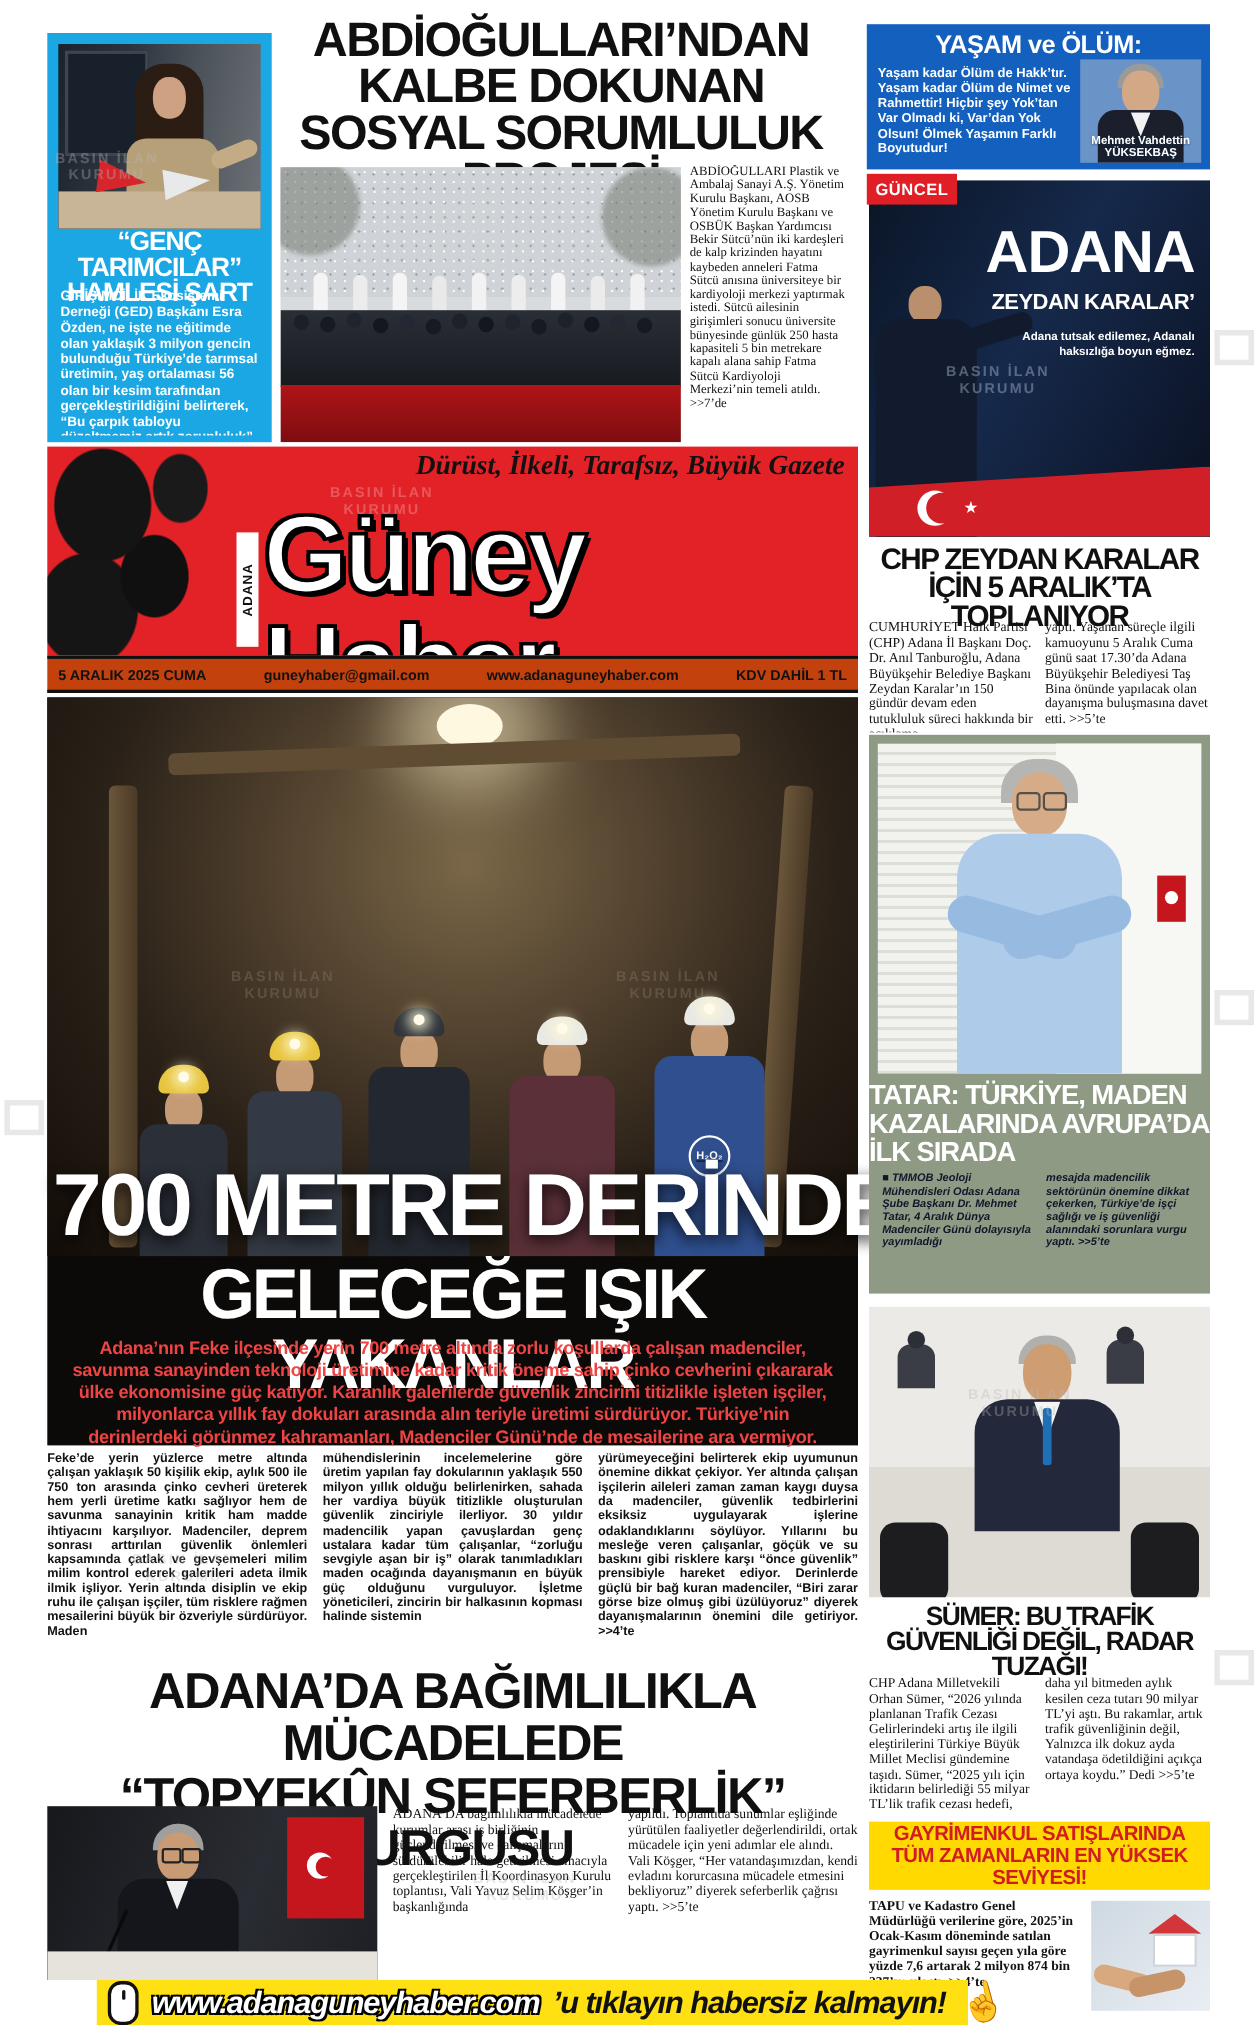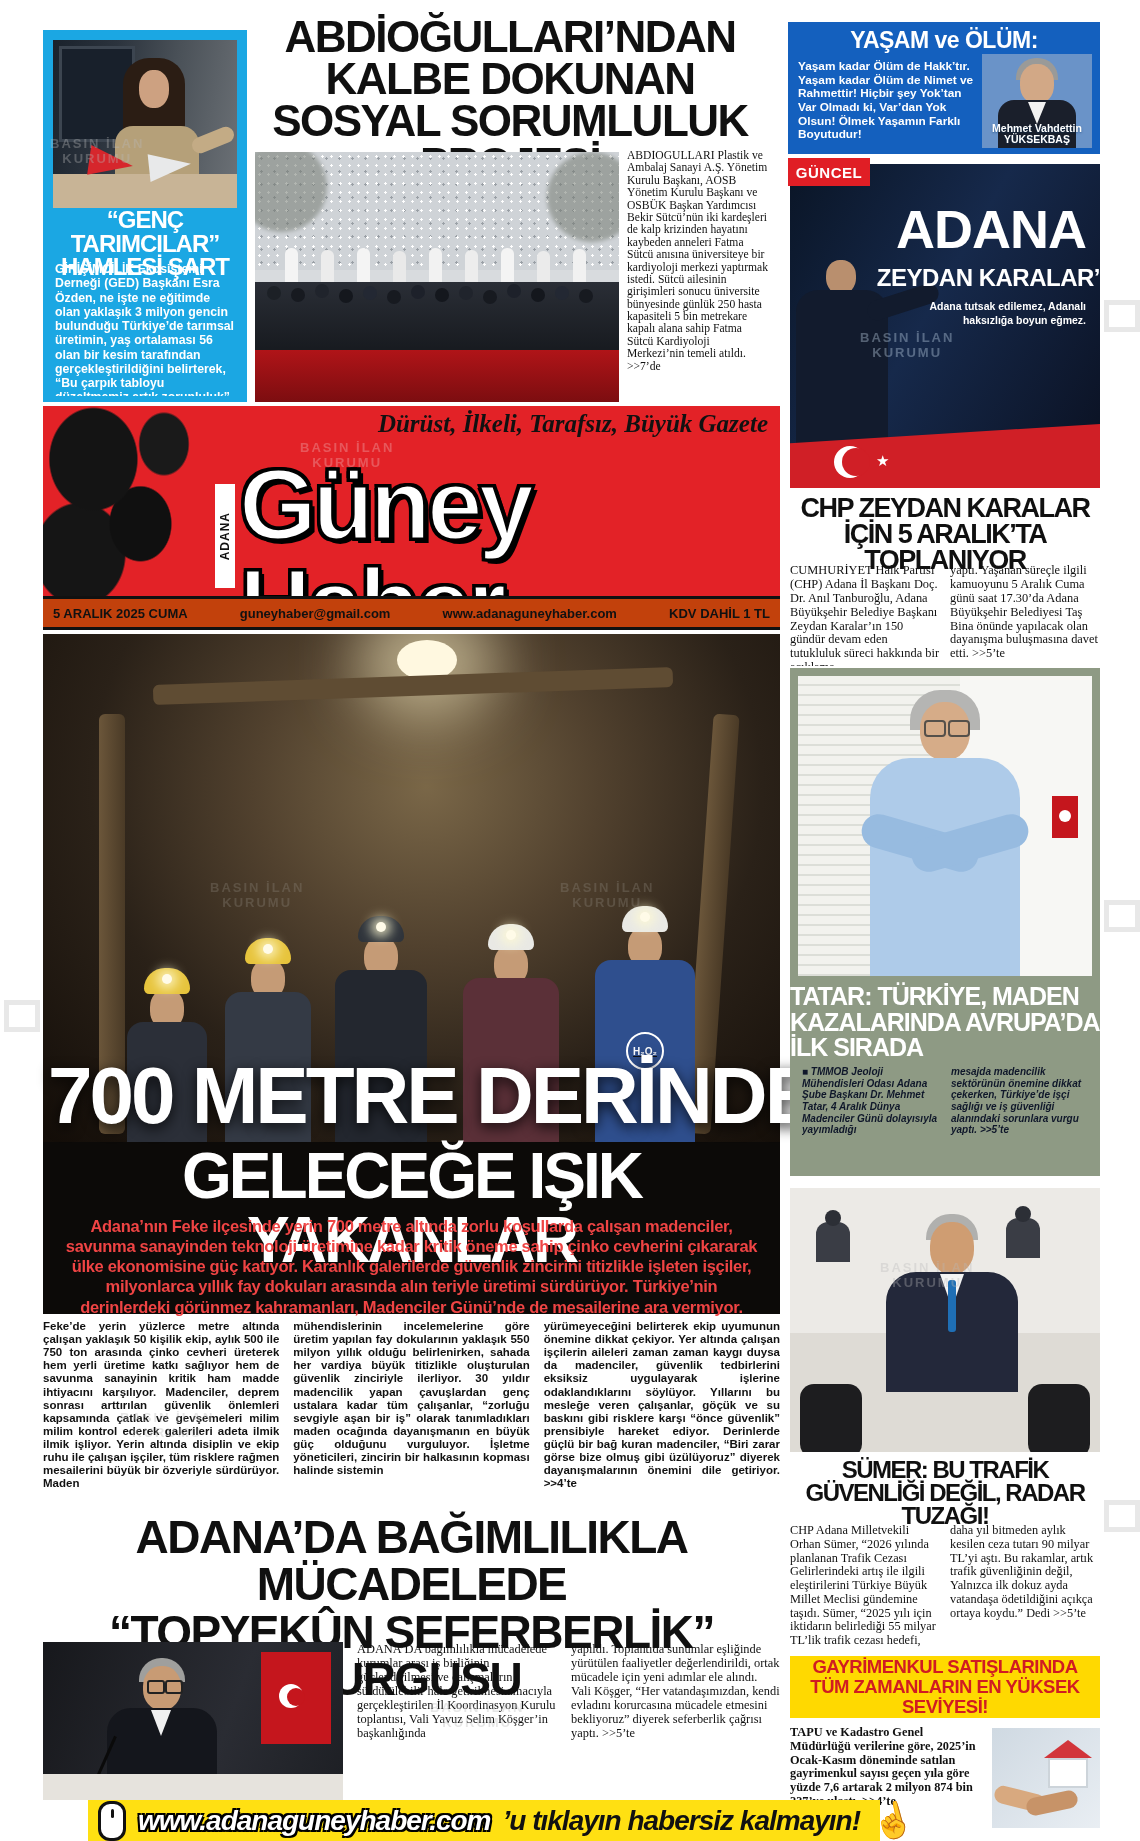--- a/index.html
+++ b/index.html
@@ -67,21 +67,21 @@
 
   
   #guncel-tag{left:788px;top:158px;width:82px;height:28px;background:#E01E25;color:#fff;z-index:3;
               font-weight:bold;font-size:15px;display:flex;align-items:center;justify-content:center;letter-spacing:.5px;}
   #zy-photo{left:790px;top:164px;width:310px;height:324px;overflow:hidden;
             background:linear-gradient(120deg,#0a1526,#16294b 45%,#0a1020 100%);}
   .zy-sil-head{position:absolute;left:36px;top:96px;width:30px;height:34px;border-radius:46%;background:#b98f6e;}
   .zy-sil-body{position:absolute;left:6px;top:126px;width:92px;height:200px;border-radius:22px 22px 0 0;background:#121b2d;}
   .zy-sil-arm{position:absolute;left:76px;top:128px;width:74px;height:20px;border-radius:10px;background:#121b2d;transform:rotate(-18deg);}
   .zy-t1{position:absolute;right:14px;top:38px;color:#fff;font-weight:bold;font-size:54px;letter-spacing:-1px;line-height:1;}
-  .zy-t2{position:absolute;right:0;top:100px;color:#fff;font-weight:bold;font-size:24px;letter-spacing:-.5px;}
+  .zy-t2{position:absolute;right:14px;top:100px;color:#fff;font-weight:bold;font-size:20px;letter-spacing:-.5px;}
   .zy-cap{position:absolute;right:14px;top:136px;width:200px;color:#fff;font-weight:bold;font-size:10.5px;
           line-height:1.3;text-align:right;}
   .zy-band{position:absolute;left:0;bottom:0;width:310px;height:64px;background:#d01f26;
            clip-path:polygon(0 30%,100% 0,100% 100%,0 100%);}
   .cres{position:absolute;left:44px;bottom:10px;width:32px;height:32px;border-radius:50%;background:#fff;}
   .cres:after{content:"";position:absolute;left:8px;top:2px;width:28px;height:28px;border-radius:50%;background:#d01f26;}
   .zy-star{position:absolute;left:86px;bottom:18px;color:#fff;font-size:15px;}
 
   
   #chp-hl{left:790px;top:496px;width:310px;font-size:27px;}

